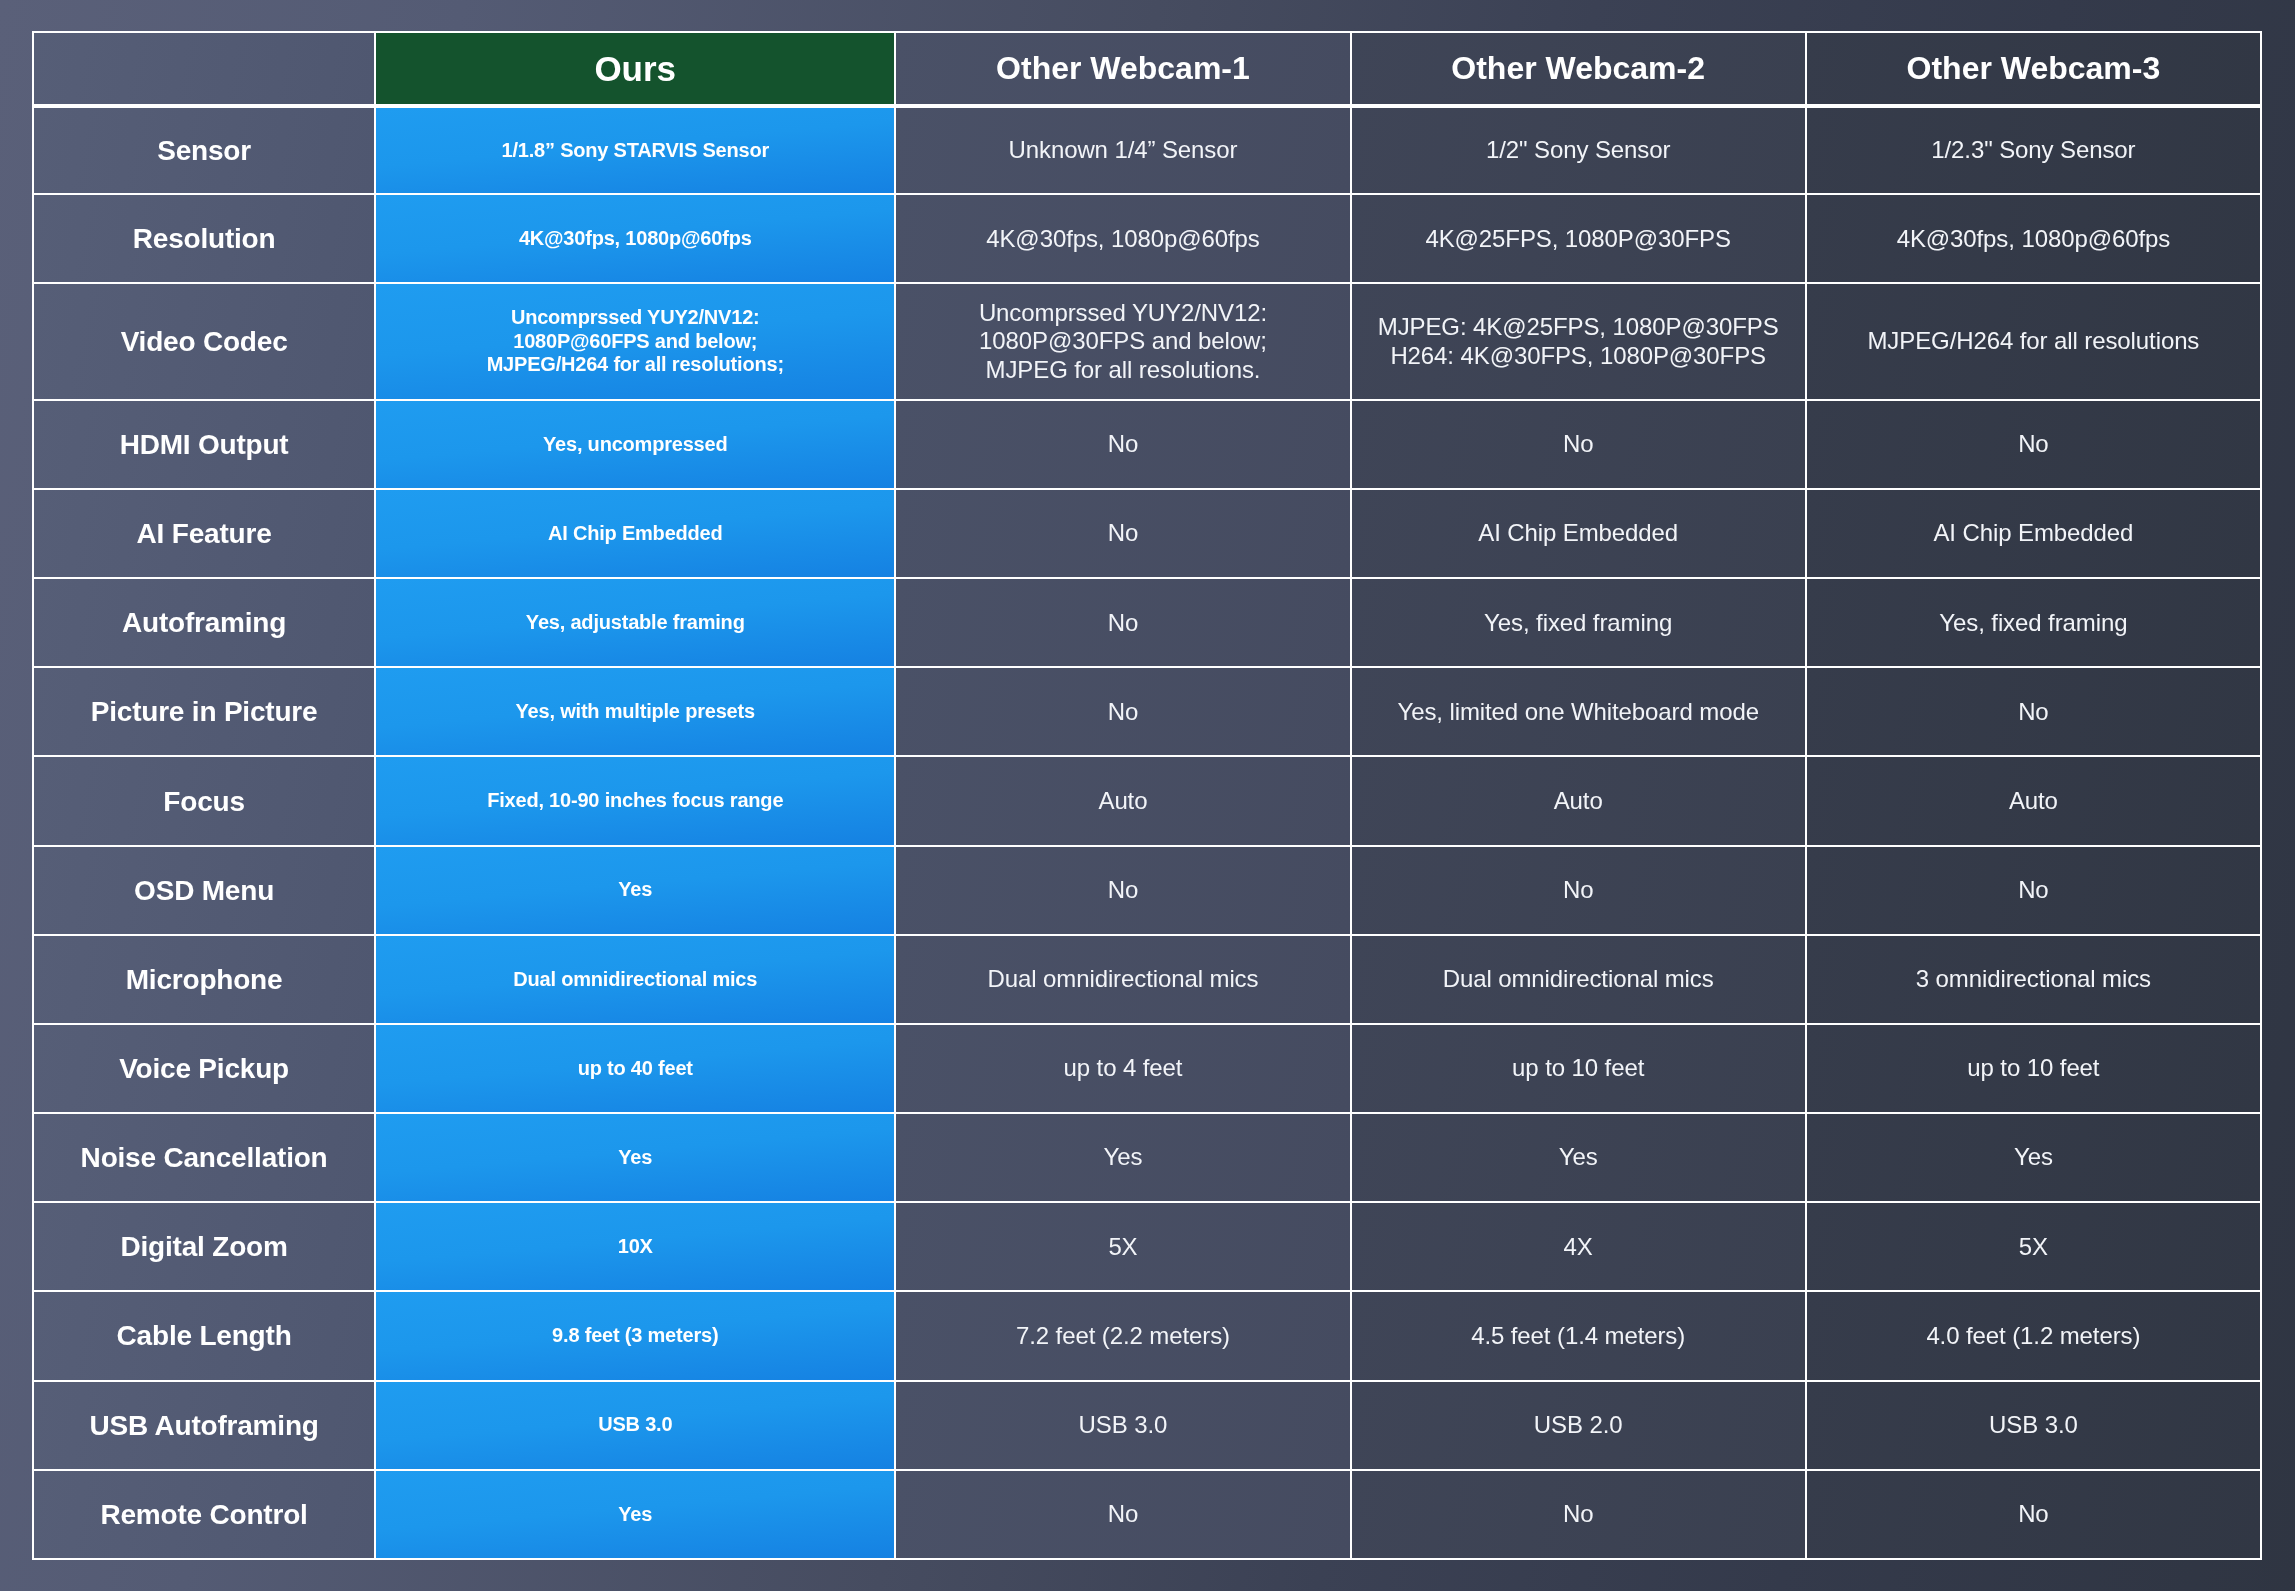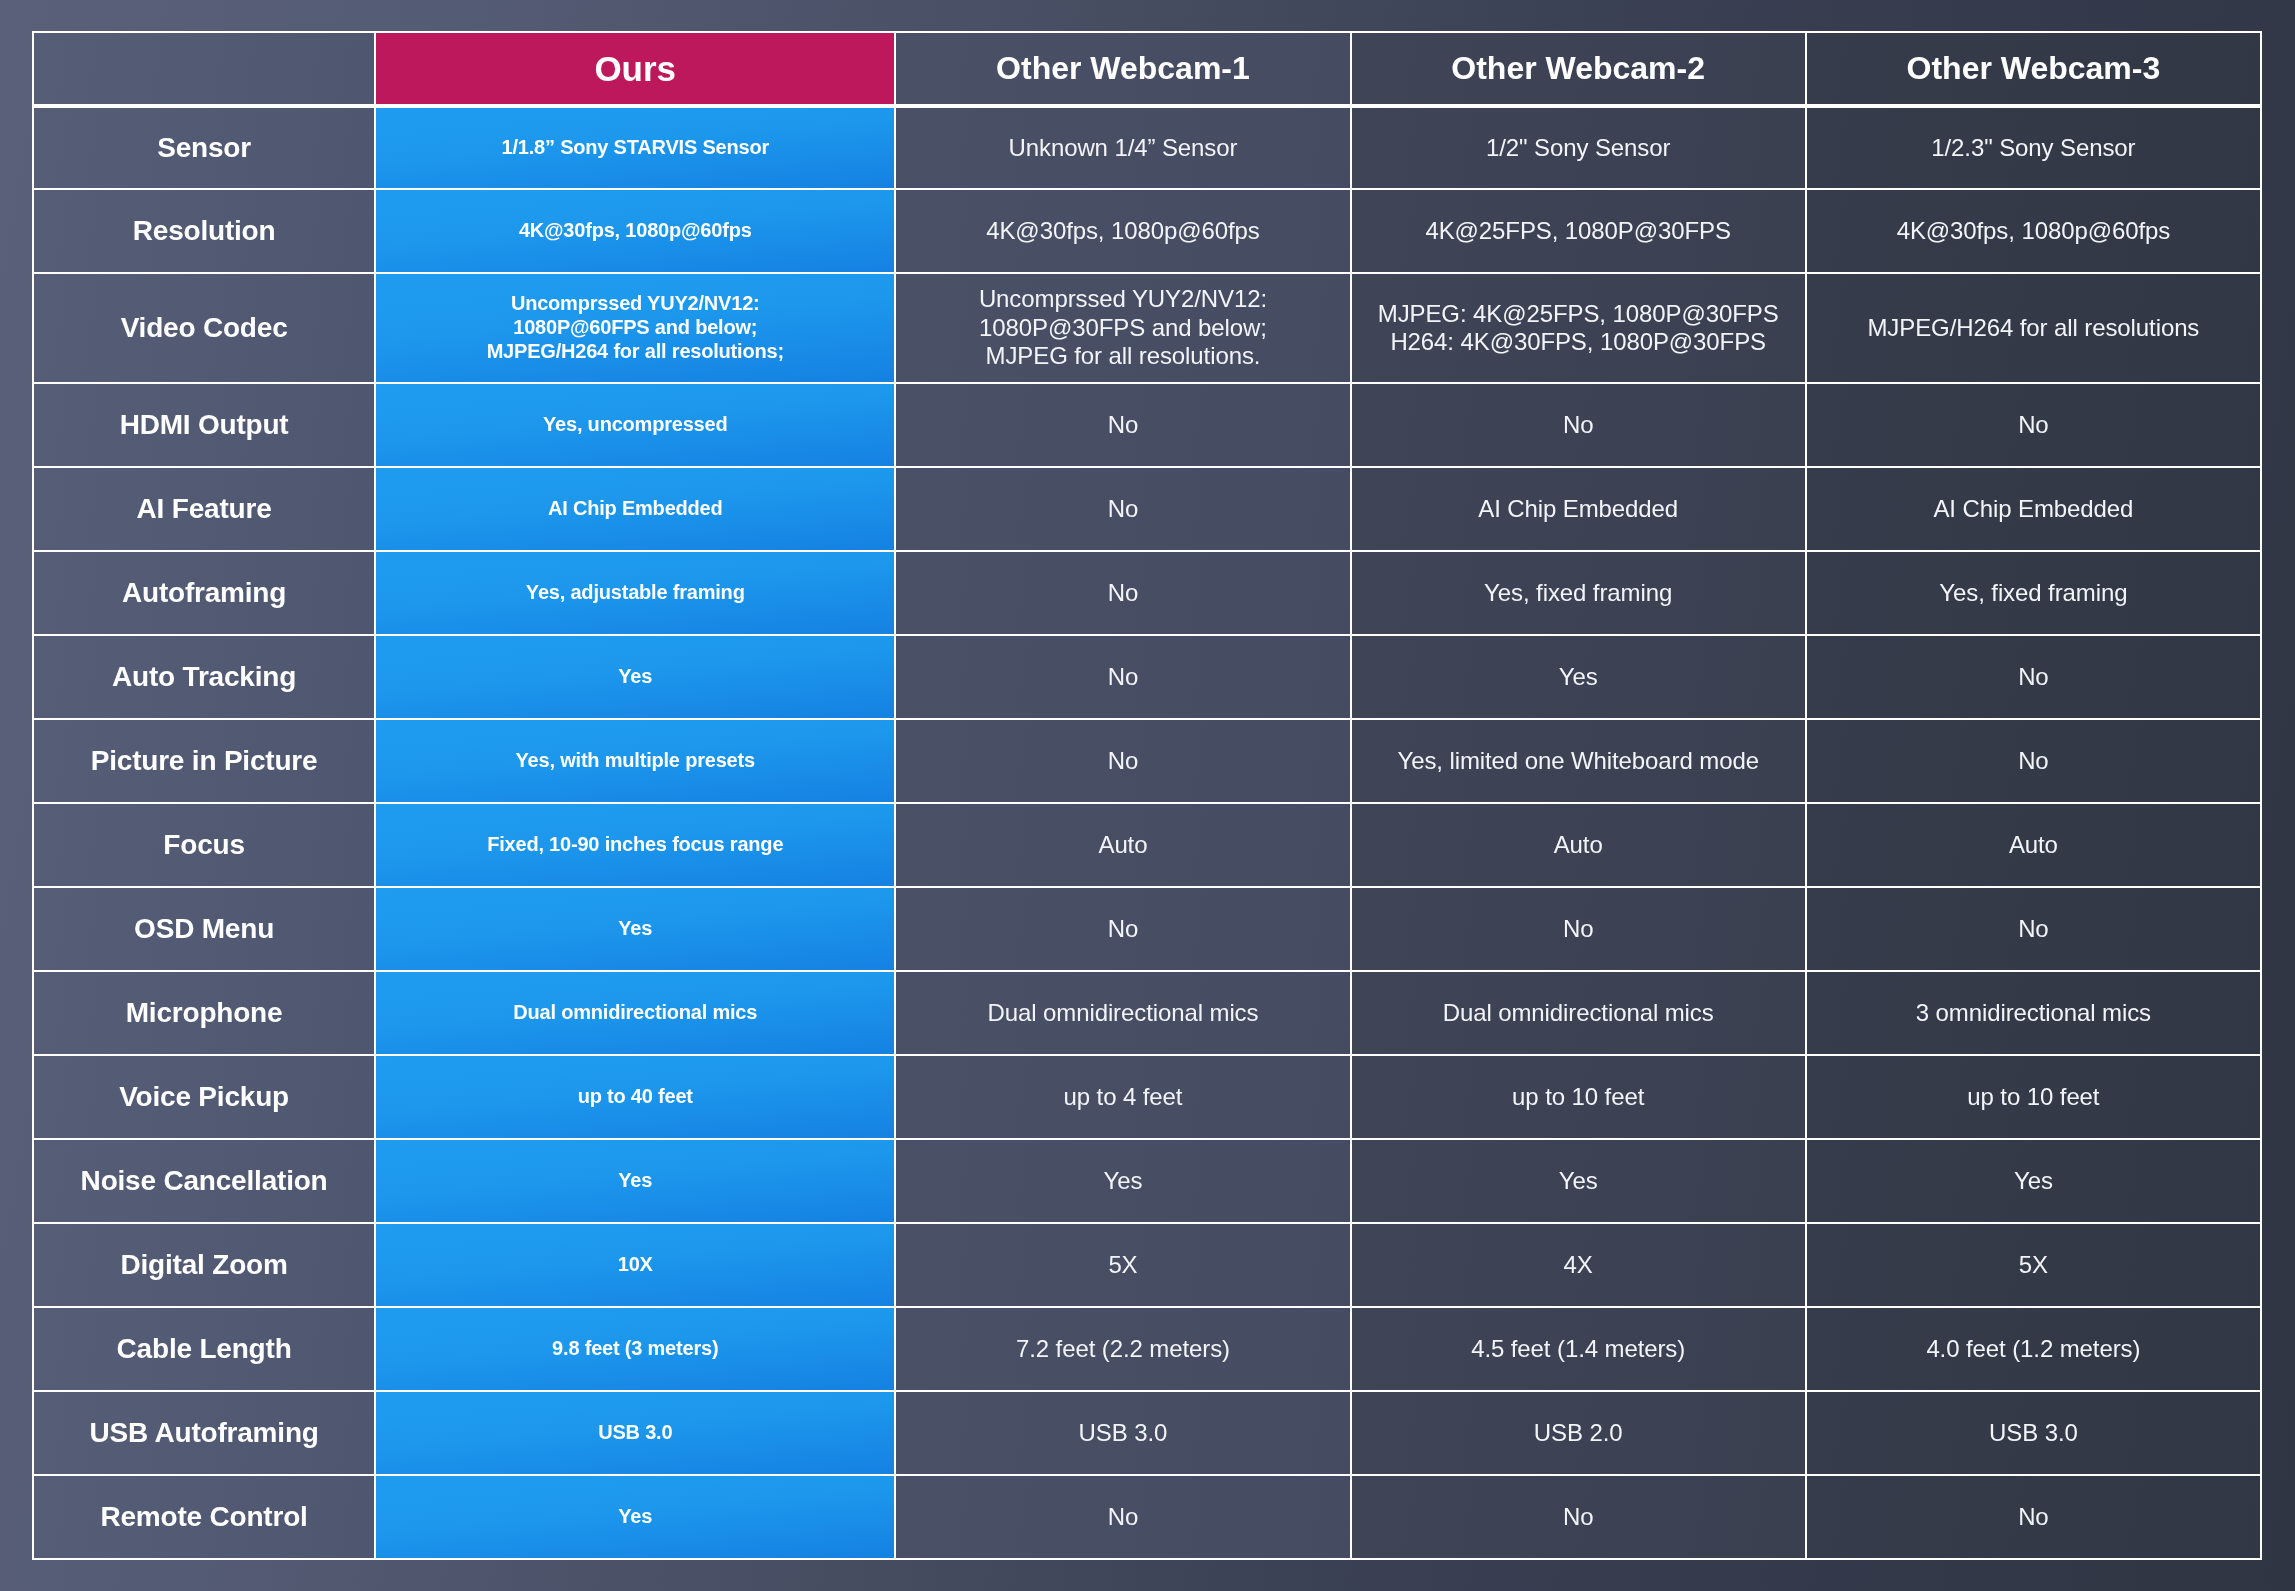--- a/index.html
+++ b/index.html
@@ -81,21 +81,21 @@
   }
   .col2 { background: linear-gradient(100deg, #4a5167 0%, #454b60 100%); }
   .col3 { background: linear-gradient(100deg, #3f4557 0%, #3a4050 100%); }
   .col4 { background: linear-gradient(100deg, #363c4b 0%, #313744 100%); }
 
   
   .head-blank {
     background: linear-gradient(100deg, #565e77 0%, #4f5770 100%);
   }
   .head-ours {
-    background: #be185d;
+    background: #14532d;
     color: #ffffff;
     font-weight: bold;
     font-size: 35px;
   }
   .head-other {
     color: #ffffff;
     font-weight: bold;
     font-size: 32px;
   }
 
@@ -169,27 +169,20 @@
           <td class="cell-dark cell-other col4">AI Chip Embedded</td>
         </tr>
         <tr class="r-normal">
           <td class="cell-feature">Autoframing</td>
           <td class="cell-ours">Yes, adjustable framing</td>
           <td class="cell-dark cell-other col2">No</td>
           <td class="cell-dark cell-other col3">Yes, fixed framing</td>
           <td class="cell-dark cell-other col4">Yes, fixed framing</td>
         </tr>
         <tr class="r-normal">
-          <td class="cell-feature">Auto Tracking</td>
-          <td class="cell-ours">Yes</td>
-          <td class="cell-dark cell-other col2">No</td>
-          <td class="cell-dark cell-other col3">Yes</td>
-          <td class="cell-dark cell-other col4">No</td>
-        </tr>
-        <tr class="r-normal">
           <td class="cell-feature">Picture in Picture</td>
           <td class="cell-ours">Yes, with multiple presets</td>
           <td class="cell-dark cell-other col2">No</td>
           <td class="cell-dark cell-other col3">Yes, limited one Whiteboard mode</td>
           <td class="cell-dark cell-other col4">No</td>
         </tr>
         <tr class="r-normal">
           <td class="cell-feature">Focus</td>
           <td class="cell-ours">Fixed, 10-90 inches focus range</td>
           <td class="cell-dark cell-other col2">Auto</td>

